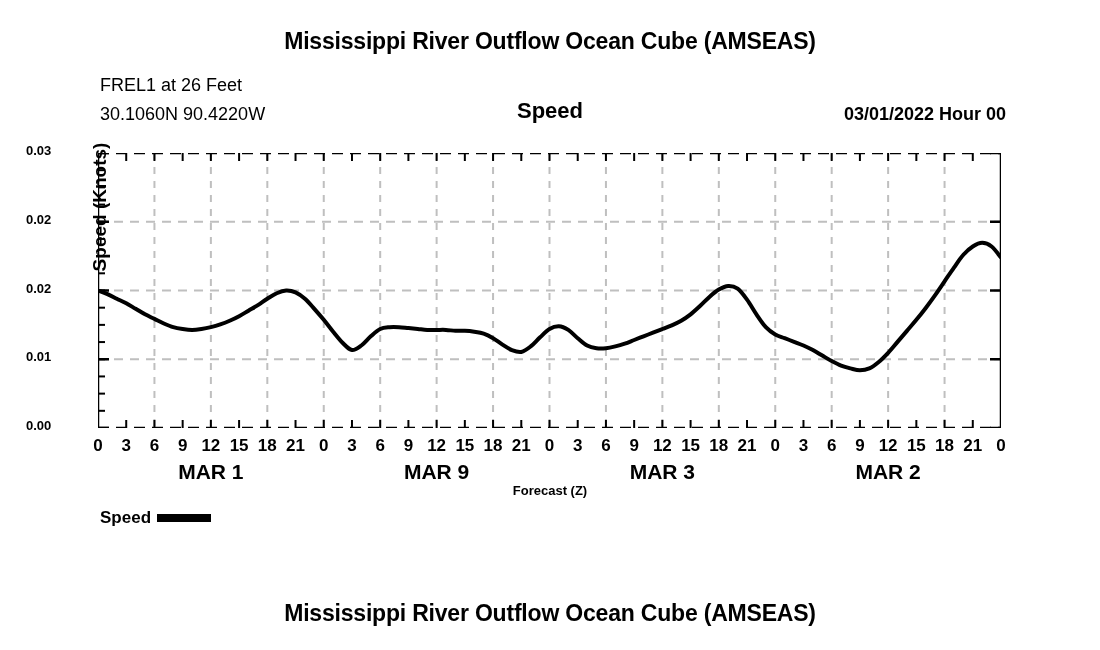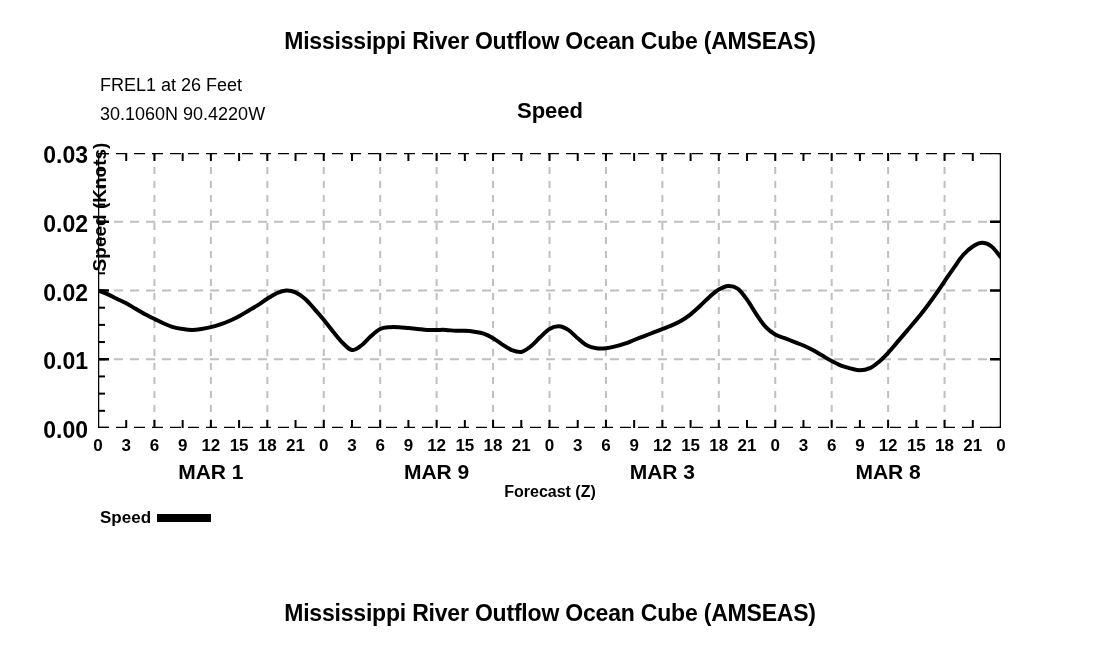--- a/index.html
+++ b/index.html
@@ -100,22 +100,22 @@
     text-align: center;
     font-size: 19px;
     font-weight: bold;
     transform: rotate(-90deg);
     transform-origin: center center;
   }
   .ytick-label {
     position: absolute;
     right: 0;
     width: 62px;
-    text-align: right;
-    font-size: 23px;
+    text-align: left;
+    font-size: 13px;
     font-weight: bold;
     line-height: 1;
   }
   .ytick-wrap {
     position: absolute;
     left: 26px;
     top: 0;
     width: 62px;
     height: 650px;
   }
@@ -137,21 +137,21 @@
     text-align: center;
     font-size: 21px;
     font-weight: bold;
   }
   .xaxis-title {
     position: absolute;
     left: 0;
     top: 483px;
     width: 1100px;
     text-align: center;
-    font-size: 16px;
+    font-size: 13px;
     font-weight: bold;
   }
 
   
   .legend {
     position: absolute;
     left: 100px;
     top: 508px;
     display: flex;
     align-items: center;
@@ -170,20 +170,21 @@
 </head>
 <body>
 
 <div class="page">
 
   <div class="title-top">Mississippi River Outflow Ocean Cube (AMSEAS)</div>
 
   <div class="hdr-station">FREL1 at 26 Feet</div>
   <div class="hdr-coords">30.1060N  90.4220W</div>
   <div class="hdr-param">Speed</div>
+  <div class="hdr-date">03/01/2022 Hour 00</div>
 
   <div class="ylabel">Speed (Knots)</div>
   <div class="ytick-wrap" id="ytick-wrap">
       <div class="ytick-label" style="top: 144px;">0.03</div>
       <div class="ytick-label" style="top: 212.75px;">0.02</div>
       <div class="ytick-label" style="top: 281.5px;">0.02</div>
       <div class="ytick-label" style="top: 350.25px;">0.01</div>
       <div class="ytick-label" style="top: 419px;">0.00</div>
     </div>
 
@@ -340,21 +341,21 @@
       <div class="xtick-label" style="left: 888.125px;">12</div>
       <div class="xtick-label" style="left: 916.344px;">15</div>
       <div class="xtick-label" style="left: 944.562px;">18</div>
       <div class="xtick-label" style="left: 972.781px;">21</div>
       <div class="xtick-label" style="left: 1001px;">0</div>
     </div>
   <div id="dayrow-wrap">
       <div class="day-label" style="left: 210.875px;">MAR 1</div>
       <div class="day-label" style="left: 436.625px;">MAR 9</div>
       <div class="day-label" style="left: 662.375px;">MAR 3</div>
-      <div class="day-label" style="left: 888.125px;">MAR 8</div>
+      <div class="day-label" style="left: 888.125px;">MAR 2</div>
     </div>
 
   <div class="xaxis-title">Forecast (Z)</div>
 
   <div class="legend">
     <span class="legend-label">Speed</span>
     <span class="legend-swatch"></span>
   </div>
 
   <div class="title-bottom">Mississippi River Outflow Ocean Cube (AMSEAS)</div>

